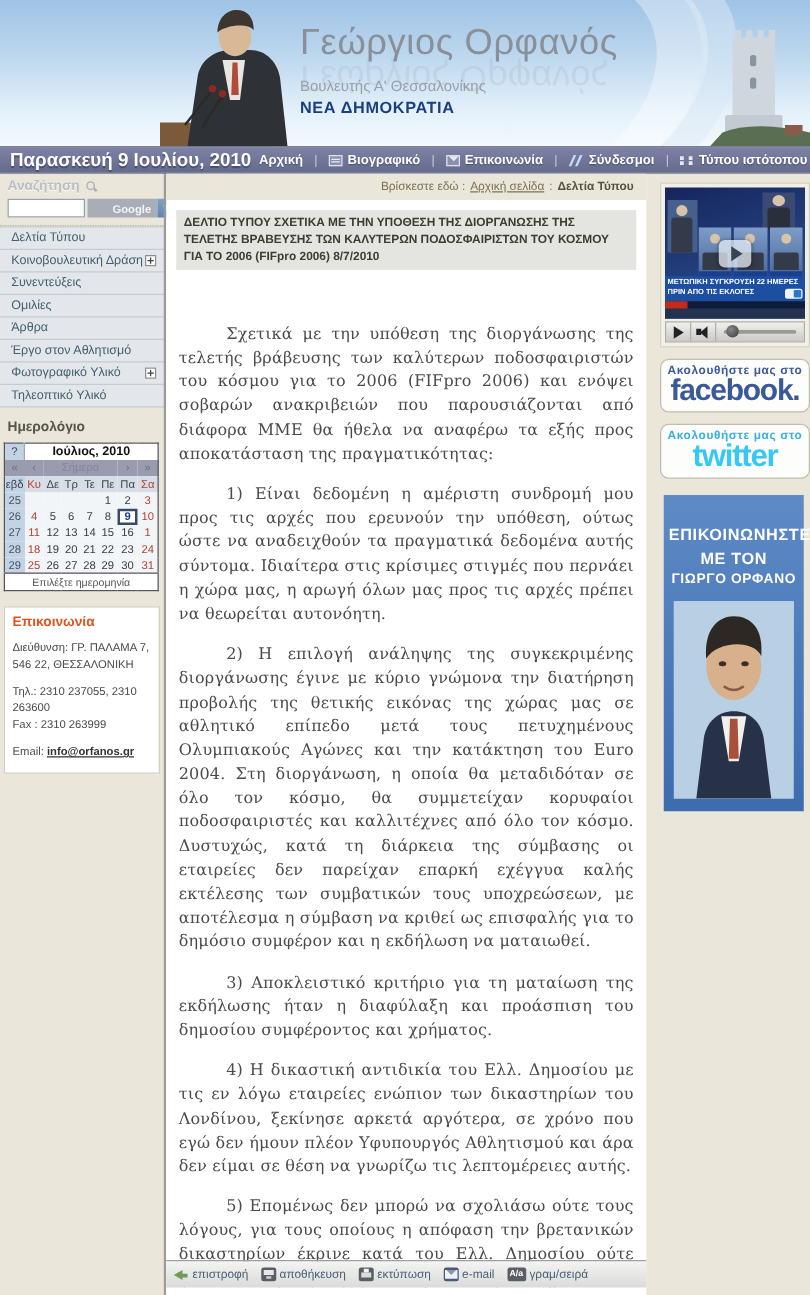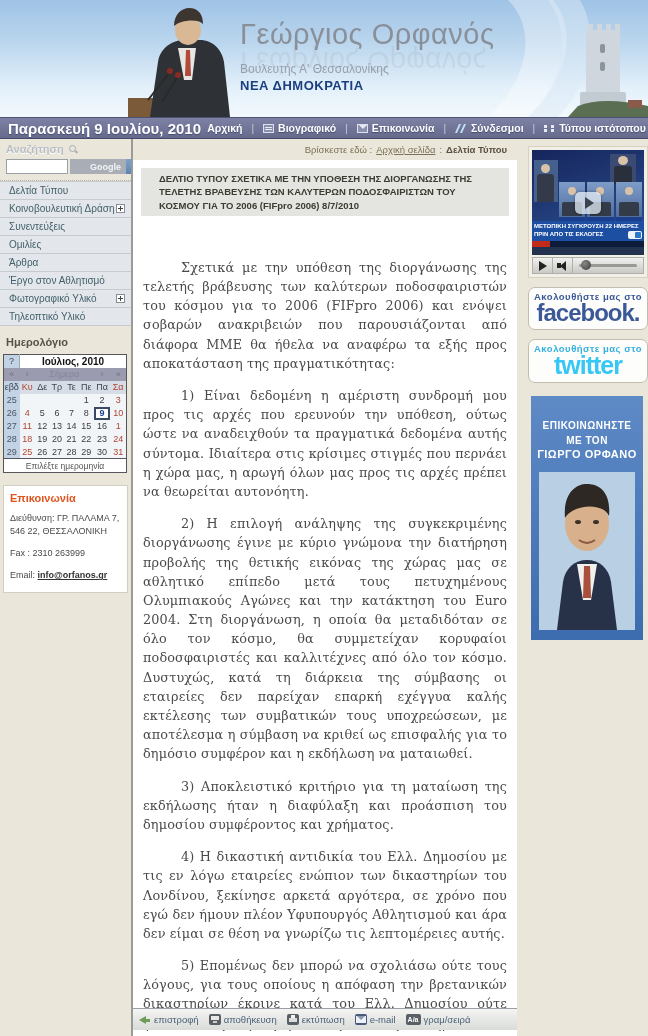--- a/index.html
+++ b/index.html
@@ -95,21 +95,21 @@
   .contact-heading { color:#e0541e; font-size:11px; font-weight:bold; margin-bottom:8px; }
   .contact-line { font-size:9px; color:#4a4a4a; line-height:1.45; }
   .contact-gap { height:9px; }
   .contact-email a, .email-link { color:#333; text-decoration:underline; font-weight:bold; cursor:pointer; }
 
   
   .breadcrumb-bar { height:21px; background:#eae6d9; display:flex; align-items:center; justify-content:flex-end; padding-right:10px; font-size:9.5px; color:#7d7257; gap:4px; }
   .breadcrumb-home { text-decoration:underline; cursor:pointer; color:#7d7257; }
   .breadcrumb-current { font-weight:bold; color:#5a5040; }
   .article { padding:8px 8px 0 8px; }
-  .article-title { background:#e4e4e0; color:#3c3c32; font-size:9.5px; font-weight:bold; line-height:1.4; padding:4px 18px; }
+  .article-title { background:#e4e4e0; color:#3c3c32; font-size:9.5px; font-weight:bold; line-height:1.4; padding:4px 6px; }
   .article-body { padding:42px 2px 0 2px; font-family:"DejaVu Serif", serif; font-size:12.8px; color:#4a4a4a; text-align:justify; line-height:1.5; }
   .article-body p { text-indent:38px; margin-bottom:13px; letter-spacing:0.15px; }
 
   .toolbar {
     position:absolute; left:0; top:869px; width:384px; height:22px;
     border-top:1px solid #9aa0a6;
     background:linear-gradient(180deg,#f4f4f2,#d9dcd9);
     display:flex; align-items:center; gap:10px; padding-left:6px;
   }
   .tb-btn { display:inline-flex; align-items:center; gap:3px; font-size:9.5px; color:#4a6078; cursor:pointer; }
@@ -159,21 +159,21 @@
   .vpc-track { flex:1; height:3px; margin:0 6px; background:#9a9a94; border-radius:2px; position:relative; cursor:pointer; }
   .vpc-knob { position:absolute; left:2px; top:-4px; width:10px; height:10px; border-radius:50%; background:radial-gradient(circle at 35% 35%, #888, #3a3a3a); }
 
   .social-badge { width:120px; background:#fdfdfb; border:1px solid #c2bdae; border-radius:7px; margin-top:9px; text-align:center; padding:3px 0 4px 0; cursor:pointer; }
   .fb-line1 { color:#3b5998; font-size:9.5px; font-weight:bold; letter-spacing:0.5px; }
   .fb-line2 { color:#3b5998; font-size:24px; font-weight:bold; letter-spacing:-1px; line-height:0.95; }
   .tw-line1 { color:#35b0e0; font-size:9.5px; font-weight:bold; letter-spacing:0.5px; }
   .tw-line2 { color:#35c8f5; font-size:25px; font-weight:bold; letter-spacing:-1px; line-height:0.95; }
 
   .contact-banner { width:112px; margin:13px 0 0 3px; background:linear-gradient(180deg,#5e8ac6,#3d6cae); padding:22px 4px 10px 4px; text-align:center; cursor:pointer; }
-  .cb-line { color:#fff; font-size:10px; font-weight:bold; letter-spacing:0.5px; line-height:1.5; }
+  .cb-line { color:#fff; font-size:13px; font-weight:bold; letter-spacing:0.5px; line-height:1.5; }
   .cb-line3 { color:#fff; font-size:11px; font-weight:bold; letter-spacing:0.5px; }
   .cb-photo { margin:12px auto 0 auto; width:96px; height:158px; background:linear-gradient(180deg,#cfe0ef,#9db8d4); position:relative; overflow:hidden; }
 
   .vote-banner { position:relative; width:120px; height:74px; margin-top:9px; background:linear-gradient(150deg,#a8c6e2,#7096c2); overflow:hidden; border:1px solid #b8b4a4; cursor:pointer; }
   .vb-map1 { position:absolute; left:-8px; top:4px; width:60px; height:44px; background:#c4d8ec; border-radius:40% 60% 50% 50%; opacity:.8; }
   .vb-map2 { position:absolute; right:4px; top:-6px; width:50px; height:30px; background:#c4d8ec; border-radius:50% 40% 60% 50%; opacity:.7; }
   .vb-text { position:absolute; left:6px; top:8px; color:#f4f8fc; font-size:13px; font-weight:bold; line-height:1.25; text-shadow:1px 1px 2px #4a6a92; }
   .vb-box { position:absolute; right:2px; bottom:4px; width:58px; height:26px; background:#2c2620; border-radius:3px 3px 2px 2px; transform:rotate(-3deg); }
   .vb-box::before { content:""; position:absolute; left:4px; top:-4px; right:4px; height:8px; background:#3c342c; border-radius:2px; }
   .vb-box::after { content:""; position:absolute; left:22px; top:-7px; border-left:8px solid transparent; border-right:8px solid transparent; border-bottom:9px solid #f4f4f2; }
@@ -372,20 +372,21 @@
         <td colspan="8">Επιλέξτε ημερομηνία</td>
       </tr>
     </tbody>
       </table>
 
     <div class="contact-box">
       <div class="contact-heading">Επικοινωνία</div>
       <div class="contact-line">Διεύθυνση: ΓΡ. ΠΑΛΑΜΑ 7,</div>
       <div class="contact-line">546 22, ΘΕΣΣΑΛΟΝΙΚΗ</div>
       <div class="contact-gap"></div>
+      <div class="contact-line">Τηλ.: 2310 237055, 2310 263600</div>
       <div class="contact-line">Fax : 2310 263999</div>
       <div class="contact-gap"></div>
       <div class="contact-line contact-email">
         <span>Email:</span>
         <span class="email-link">info@orfanos.gr</span>
       </div>
     </div>
   </div>
 
   <div class="col-divider"></div>

